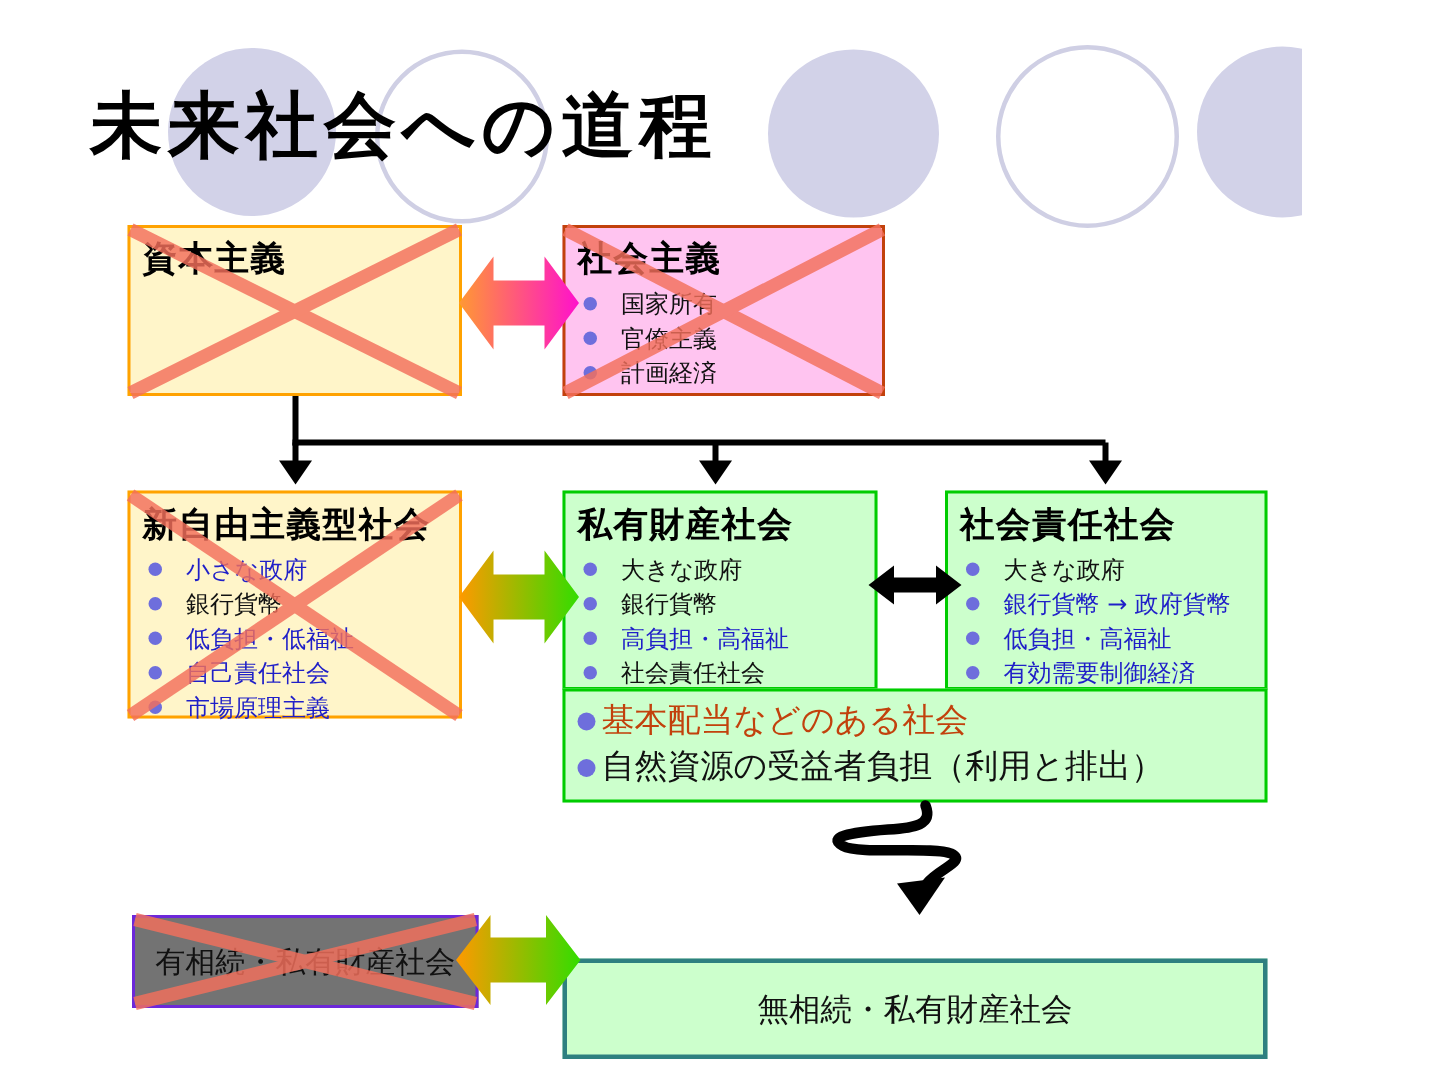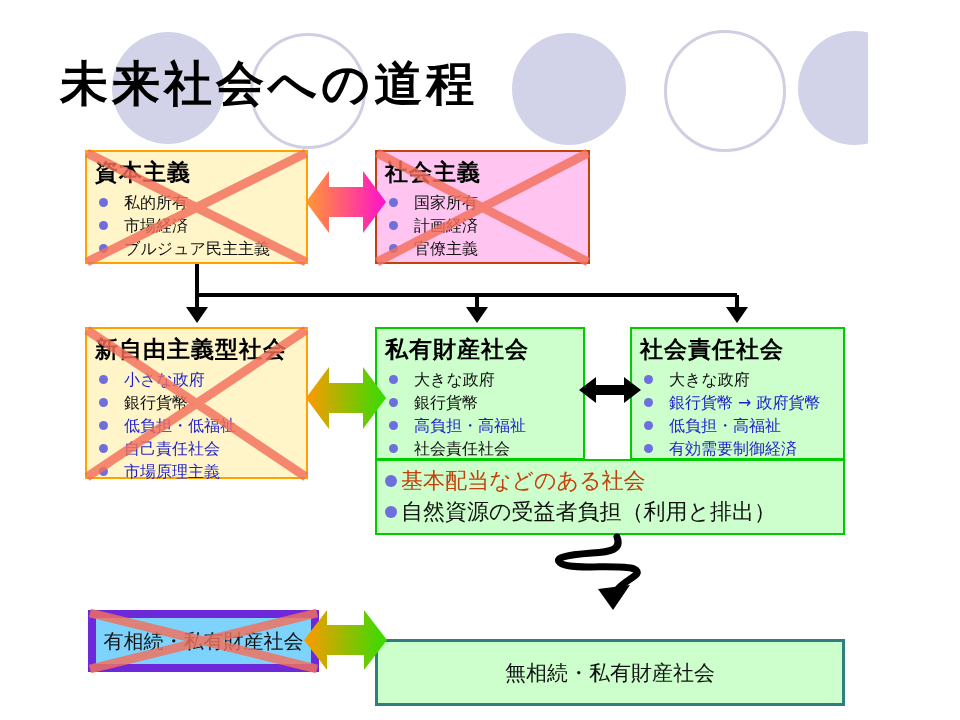--- a/index.html
+++ b/index.html
@@ -10,21 +10,21 @@
   .circle.fill{background:#d2d2e8;}
   .circle.outline{background:#ffffff;border:3px solid #cfcfe4;}
   
   .page-title{position:absolute;left:60px;top:52px;margin:0;z-index:2;
               font-size:48px;font-weight:bold;color:#000;letter-spacing:4px;white-space:nowrap;}
   
   .box{position:absolute;box-sizing:border-box;z-index:1;}
   .box.yellow{background:#fff5c9;border:2px solid #ffa200;}
   .box.pink{background:#ffc4f0;border:2px solid #c2410c;}
   .box.green{background:#ccffcc;border:2px solid #00cc00;}
-  .box.gold{background:#7dd3fc;border:8px solid #6d28d9;}
+  .box.gold{background:#737373;border:2px solid #6d28d9;}
   .box.teal{background:#ccffcc;border:3px solid #2e8080;}
   .box-title{font-weight:bold;font-size:23px;color:#000;padding:5px 8px 3px 8px;letter-spacing:1px;white-space:nowrap;}
   .bullets{list-style:none;margin:0;padding:0 4px;}
   .bullets li{display:flex;align-items:center;font-size:16px;line-height:23px;color:#111;white-space:nowrap;}
   .dot{width:9px;height:9px;border-radius:50%;background:#6e6edc;margin:0 16px 0 8px;flex:0 0 9px;}
   .big .bullets li{font-size:22px;line-height:31px;font-weight:500;}
   .big .dot{width:12px;height:12px;flex:0 0 12px;margin:0 4px 0 4px;}
   .big .bullets{padding:4px 4px 0 4px;}
   .label-box{display:flex;align-items:center;justify-content:center;font-size:21px;color:#111;white-space:nowrap;}
   
@@ -38,50 +38,36 @@
   <div class="circle fill" style="left:112px;top:32px;width:112px;height:112px;"></div>
   <div class="circle outline" style="left:250px;top:33px;width:110px;height:110px;"></div>
   <div class="circle fill" style="left:512px;top:33px;width:114px;height:112px;"></div>
   <div class="circle outline" style="left:664px;top:30px;width:116px;height:116px;"></div>
   <div class="circle fill" style="left:798px;top:31px;width:114px;height:114px;"></div>
 
   <h1 class="page-title">未来社会への道程</h1>
 
   <div class="box yellow" style="left:85px;top:150px;width:223px;height:114px;">
     <div class="box-title">資本主義</div>
-    <ul class="bullets">
-      <li>
-          <span class="dot"></span>
-          <span style="color: rgb(17, 17, 17);">私的所有</span>
-        </li>
-      <li>
-          <span class="dot"></span>
-          <span style="color: rgb(17, 17, 17);">市場経済</span>
-        </li>
-      <li>
-          <span class="dot"></span>
-          <span style="color: rgb(17, 17, 17);">ブルジュア民主主義</span>
-        </li>
-    </ul>
   </div>
 
   <div class="box pink" style="left:375px;top:150px;width:215px;height:114px;">
     <div class="box-title">社会主義</div>
     <ul class="bullets">
       <li>
           <span class="dot"></span>
           <span style="color: rgb(17, 17, 17);">国家所有</span>
         </li>
       <li>
           <span class="dot"></span>
+          <span style="color: rgb(17, 17, 17);">官僚主義</span>
+        </li>
+      <li>
+          <span class="dot"></span>
           <span style="color: rgb(17, 17, 17);">計画経済</span>
-        </li>
-      <li>
-          <span class="dot"></span>
-          <span style="color: rgb(17, 17, 17);">官僚主義</span>
         </li>
     </ul>
   </div>
 
   <div class="box yellow" style="left:85px;top:327px;width:223px;height:152px;">
     <div class="box-title">新自由主義型社会</div>
     <ul class="bullets">
       <li>
           <span class="dot"></span>
           <span style="color: rgb(31, 31, 200);">小さな政府</span>

